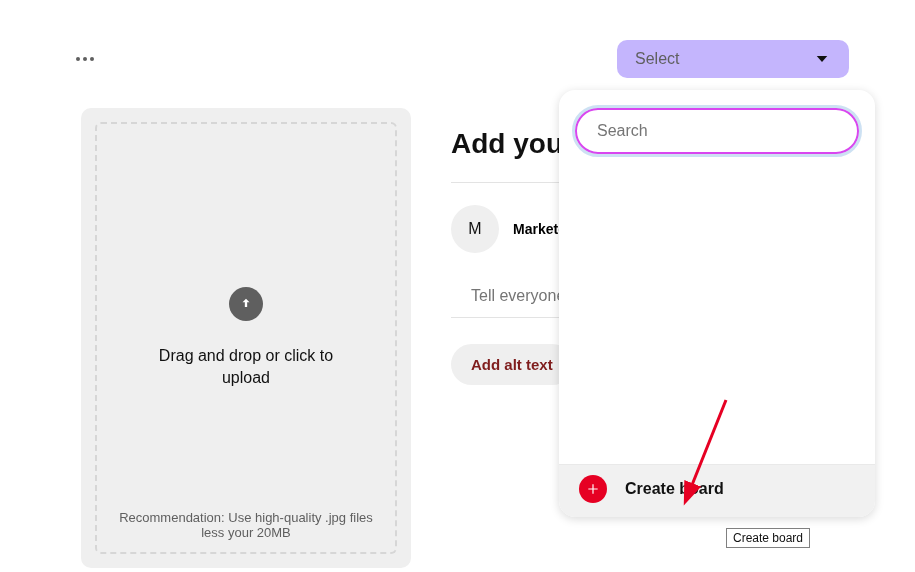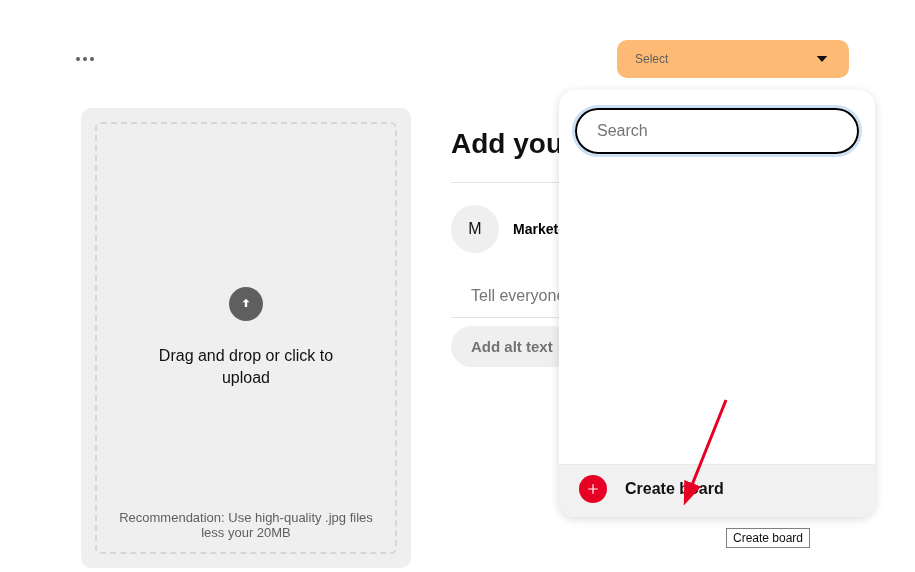--- a/index.html
+++ b/index.html
@@ -28,27 +28,27 @@
     display: flex;
     gap: 3px;
   }
   .more-icon span {
     width: 4px; height: 4px; border-radius: 50%; background: #5f5f5f;
   }
   .select-btn {
     display: flex;
     align-items: center;
     justify-content: space-between;
-    background: #fdba74;
+    background: #c4b5fd;
     border-radius: 10px;
     padding: 10px 18px;
     width: 232px;
     cursor: pointer;
     color: #5f5f5f;
-    font-size: 12px;
+    font-size: 16px;
   }
   .select-btn .chev {
     width: 18px; height: 18px;
   }
   .content {
     display: flex;
     padding: 30px 50px 0 65px;
     gap: 40px;
   }
   .upload-panel {
@@ -109,27 +109,27 @@
     width:100%;
     padding: 12px 20px;
     color:#5f5f5f;
     font-size:16px;
     border:none;
     border-bottom: 1px solid #e3e3e3;
     background:transparent;
   }
   .alt-btn {
     display:inline-block;
-    margin-top: 8px;
+    margin-top: 26px;
     background:#efefef;
     border-radius: 24px;
     padding: 12px 20px;
     font-weight:600;
     font-size:15px;
-    color:#737373;
+    color:#7f1d1d;
     cursor:pointer;
   }
 
   
   .dropdown {
     position:absolute;
     top: 90px;
     right: 24px;
     width: 316px;
     background:#fff;
@@ -138,21 +138,21 @@
     overflow:hidden;
     display:flex; flex-direction:column;
   }
   .search-wrap {
     padding: 18px 16px 10px 16px;
   }
   .search-input {
     width:100%;
     padding: 12px 20px;
     border-radius: 999px;
-    border: 2px solid #000000;
+    border: 2px solid #d946ef;
     outline: 3px solid rgba(111,168,220,0.35);
     font-size:16px;
     color:#5f5f5f;
   }
   .dd-body {
     height: 300px;
     overflow-y: scroll;
     border-top: 0;
   }
   .dd-footer {

